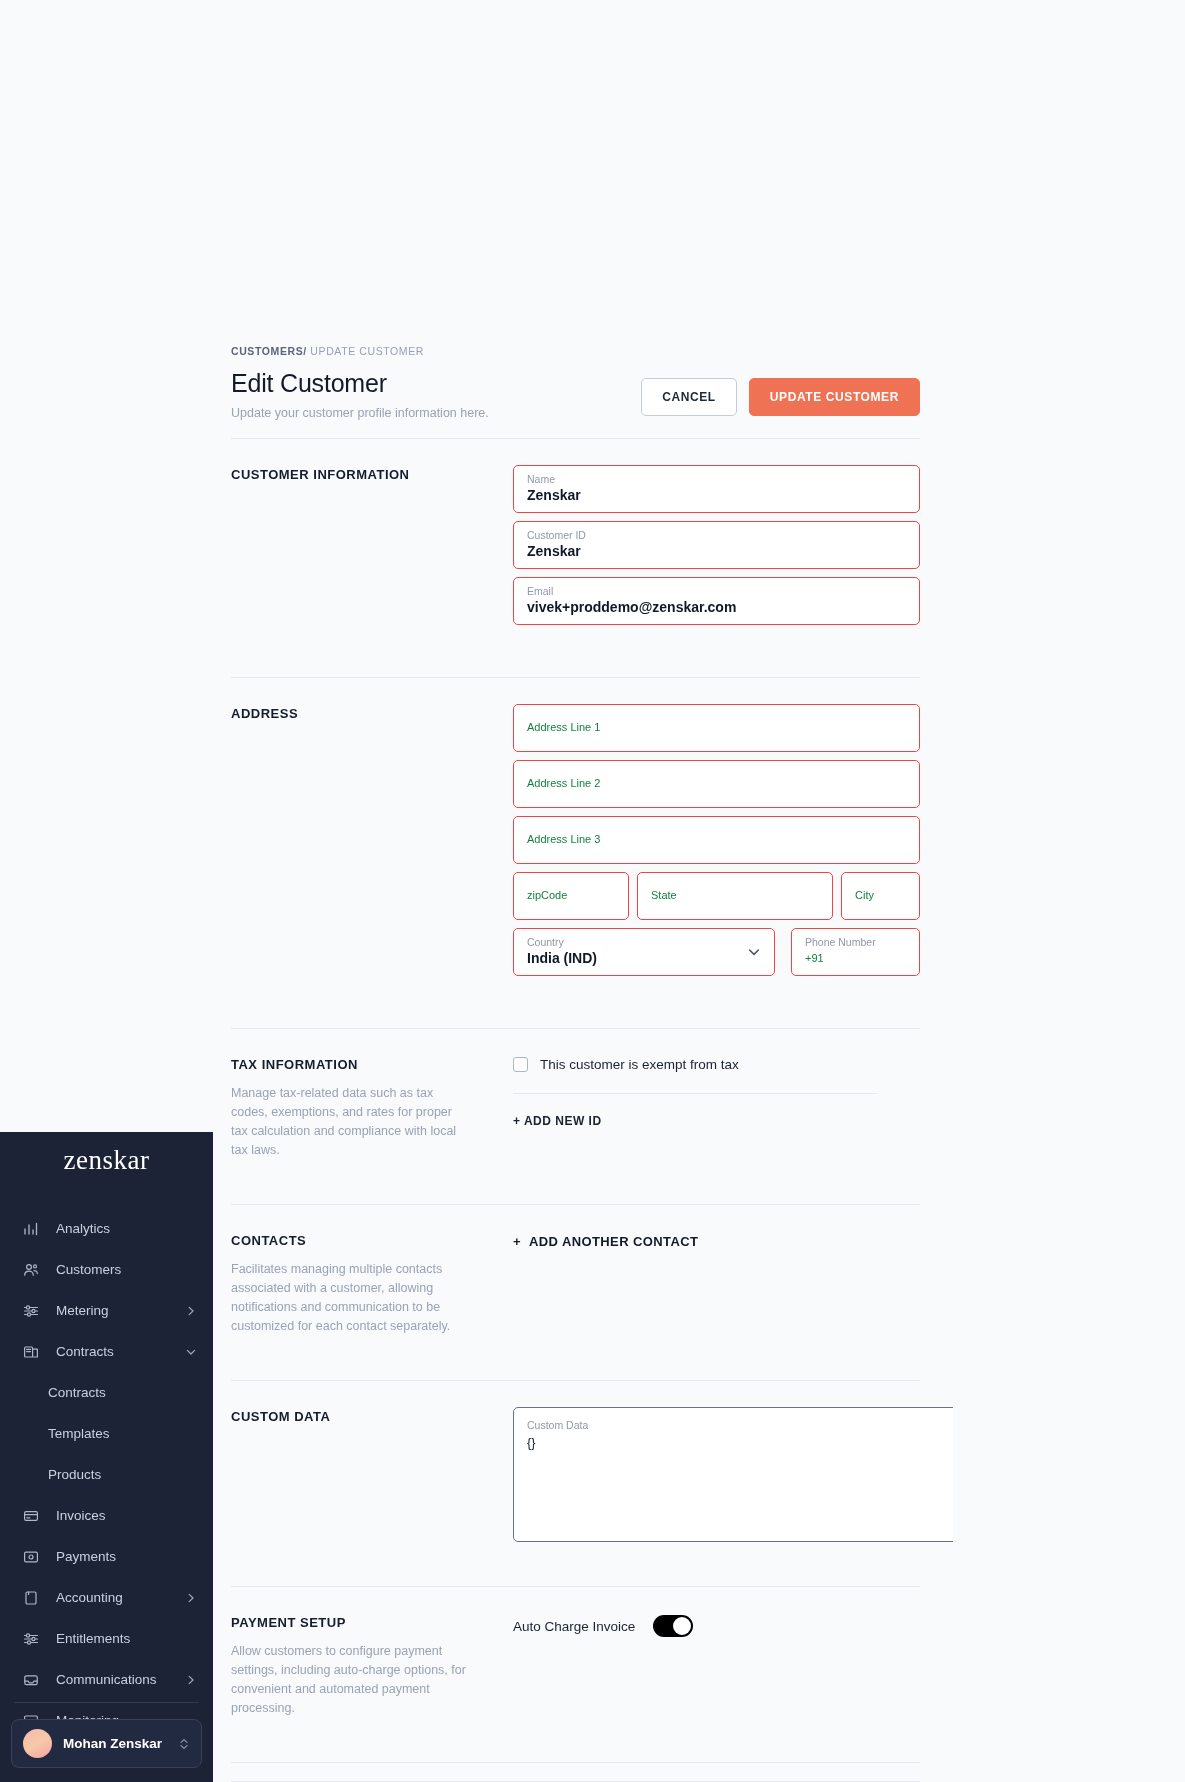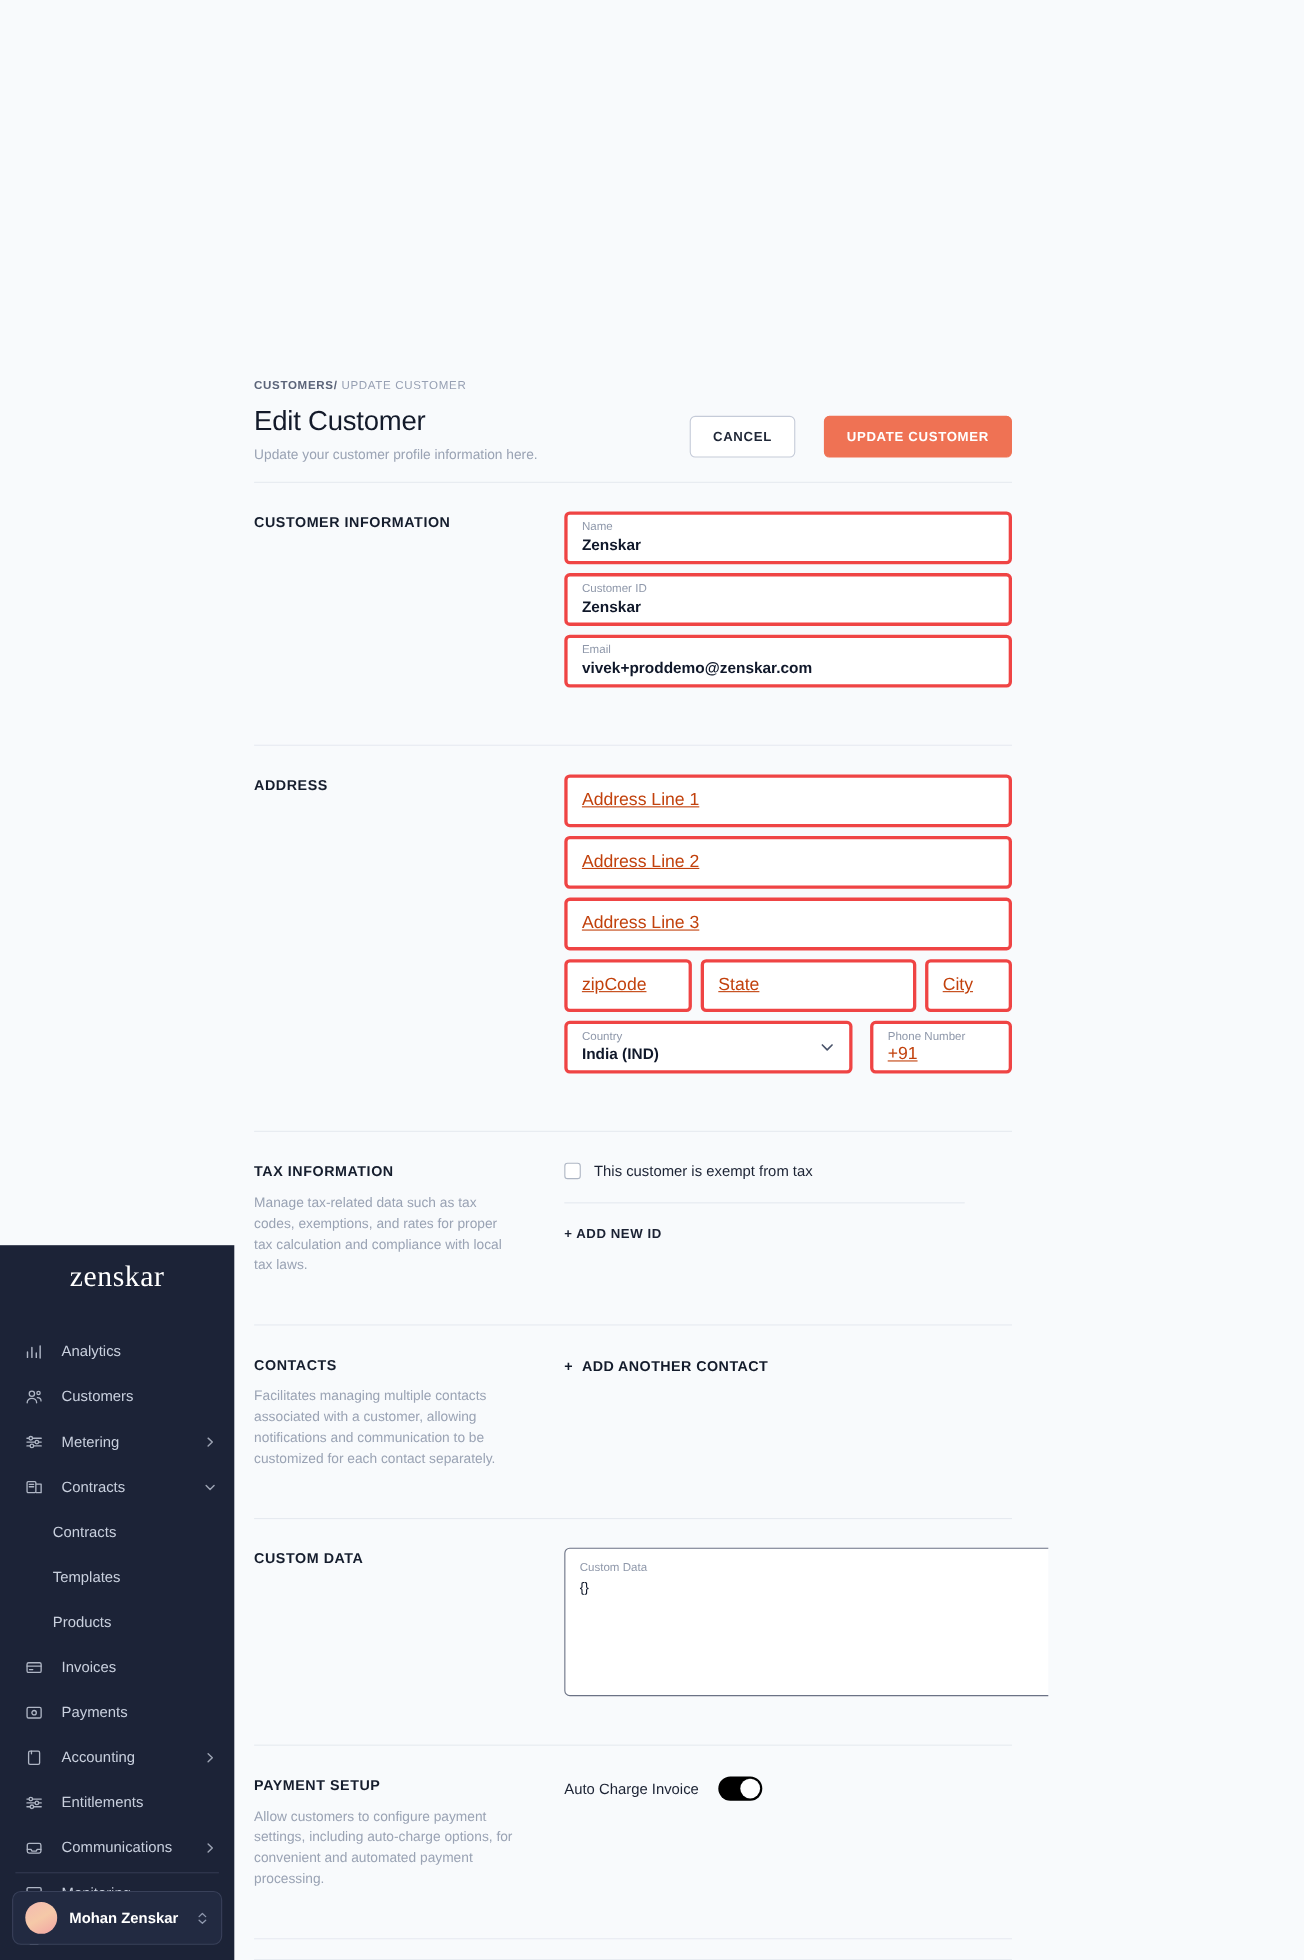--- a/index.html
+++ b/index.html
@@ -105,21 +105,20 @@
   .page-title {
     font-size: 25px; font-weight: normal; color: #131a2a;
     letter-spacing: -.2px;
   }
   .page-sub { font-size: 12.5px; color: #9aa3b4; margin-top: 8px; }
   .head-actions { display: flex; gap: 12px; padding-bottom: 4px; }
   .btn {
     border-radius: 5px; font-size: 12px; font-weight: bold;
     letter-spacing: .6px; padding: 11px 20px; cursor: pointer;
     white-space: nowrap;
-    margin-left: 14px;
   }
   .btn-cancel { background: #ffffff; border: 1px solid #c5cbd8; color: #1f2737; }
   .btn-primary { background: #ef7254; border: 1px solid #ef7254; color: #ffffff; }
 
   .hr { height: 1px; background: #e6eaf0; margin: 18px 33px 0 18px; }
 
   .section {
     display: flex;
     padding: 26px 33px 26px 18px;
   }
@@ -130,31 +129,31 @@
   }
   .sec-desc {
     margin-top: 12px; font-size: 12.5px; line-height: 19px;
     color: #9aa3b4; max-width: 240px;
   }
   .sec-right { flex: 1 1 auto; }
 
   
   .fld {
     background: #ffffff;
-    border: 3px solid #ef4444;
+    border: 1px solid #ef4444;
     border-radius: 5px;
     padding: 9px 13px 10px 13px;
     margin-bottom: 8px;
     height: 48px;
     display: flex; flex-direction: column; justify-content: center;
   }
   .fld .lab { font-size: 10.5px; color: #8f98aa; line-height: 14px; }
   .fld .val { font-size: 14px; color: #10182a; font-weight: bold; line-height: 19px; }
   .fld.empty { justify-content: center; }
-  .fld .ph { font-size: 16px; color: #c2410c; line-height: 19px; text-decoration: underline; }
+  .fld .ph { font-size: 11px; color: #15803d; line-height: 19px; }
   .fld-row { display: flex; gap: 8px; margin-bottom: 8px; }
   .fld-row .fld { margin-bottom: 0; }
   .f-zip { width: 116px; flex: 0 0 116px; }
   .f-city { flex: 1 1 auto; }
   .f-state { width: 196px; flex: 0 0 196px; }
   .f-country { width: 262px; flex: 0 0 262px; position: relative; }
   .f-phone { flex: 1 1 auto; margin-left: 8px; }
   .chevdown {
     position: absolute; right: 12px; top: 50%; transform: translateY(-50%);
     width: 16px; height: 16px; color: #49536a;

